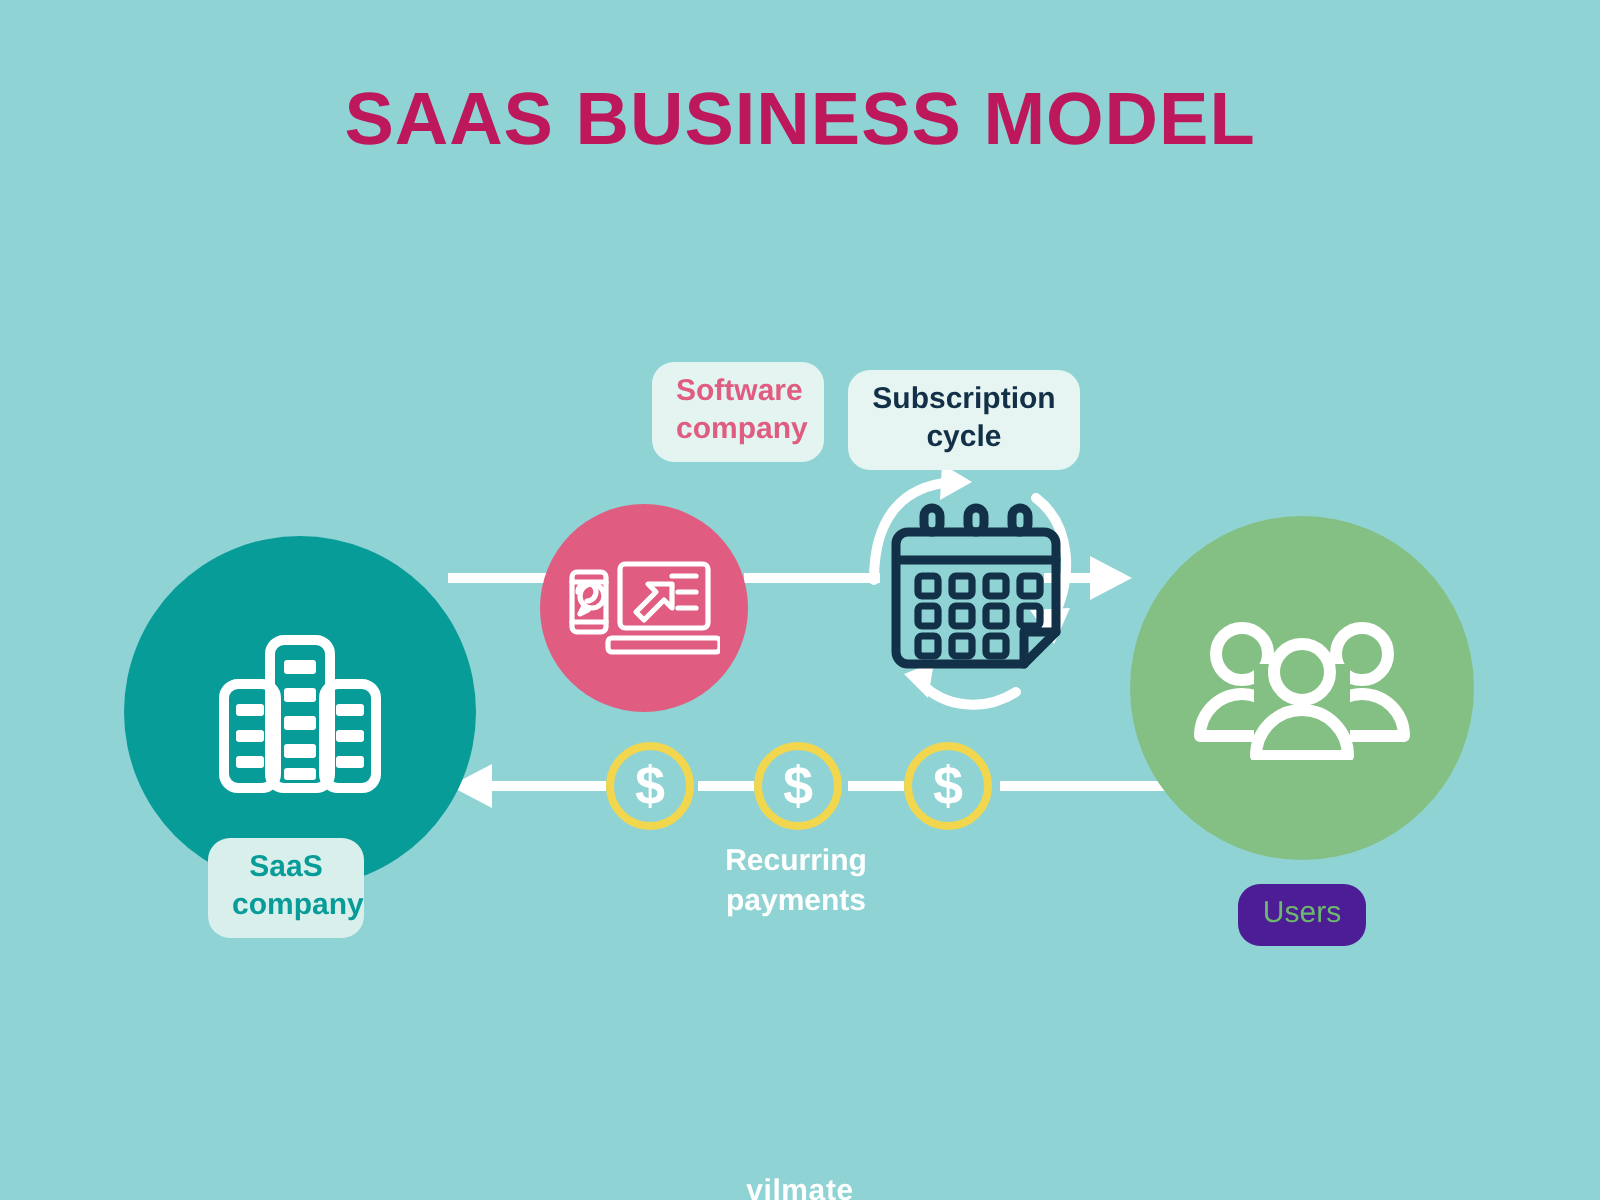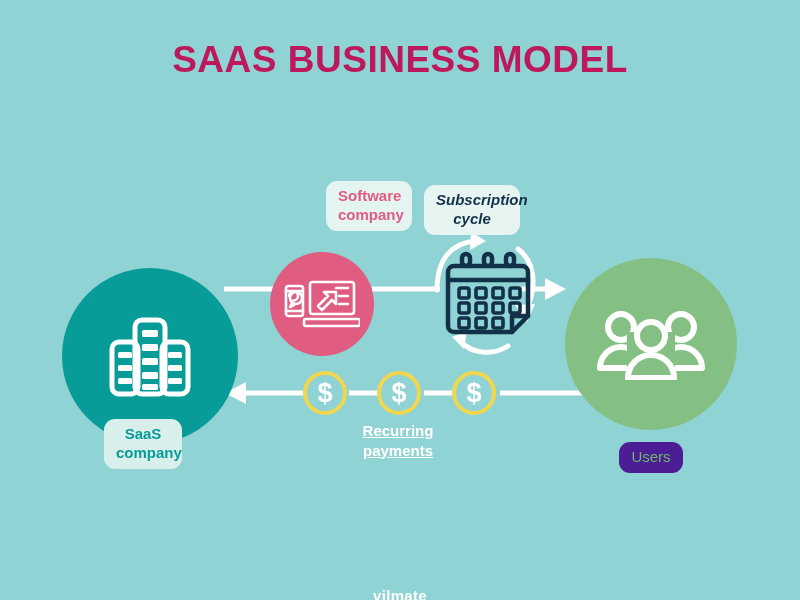--- a/index.html
+++ b/index.html
@@ -40,27 +40,27 @@
         box-sizing:border-box;}
   .coin-1{left:303px;top:371px;}
   .coin-2{left:377px;top:371px;}
   .coin-3{left:452px;top:371px;}
 
   
   .chip{position:absolute;border-radius:11px;text-align:center;
         font-size:15px;font-weight:bold;line-height:1.25;
         padding:6px 12px;box-sizing:border-box;}
   .chip-software{left:278px;top:181px;width:86px;color:#e05c80;background:#e3f4f1;margin-left:48px;}
-  .chip-subscription{left:424px;top:185px;width:96px;color:#123047;background:#e6f4f2;font-style:italic;}
+  .chip-subscription{left:424px;top:185px;width:116px;color:#123047;background:#e6f4f2;}
   .chip-company{left:104px;top:419px;width:78px;color:#079c98;background:#d9efec;}
   .chip-users{left:619px;top:442px;width:64px;color:#6cb86c;background:#4c1d95;font-weight:normal;}
 
   .plain-label{position:absolute;text-align:center;color:#ffffff;
         font-size:15px;font-weight:bold;line-height:1.3;}
-  .label-recurring{left:336px;top:421px;width:124px;text-decoration:underline;}
+  .label-recurring{left:336px;top:421px;width:124px;}
 
   .footer{position:absolute;left:0;top:547px;width:800px;text-align:center;
         color:#ffffff;font-size:15px;font-weight:bold;letter-spacing:0.3px;margin-top:40px;}
 </style>
 </head>
 <body>
 
 <div id="infographic">
 
   <div class="title">

